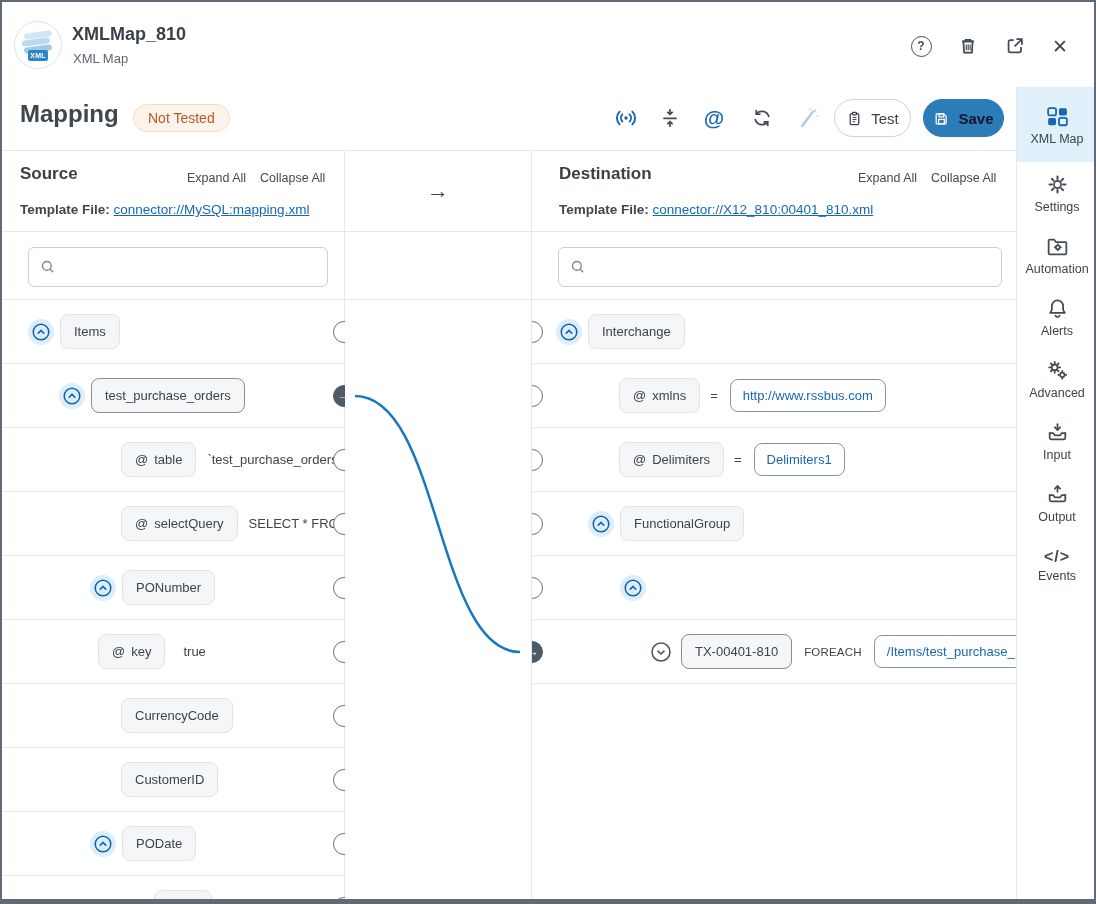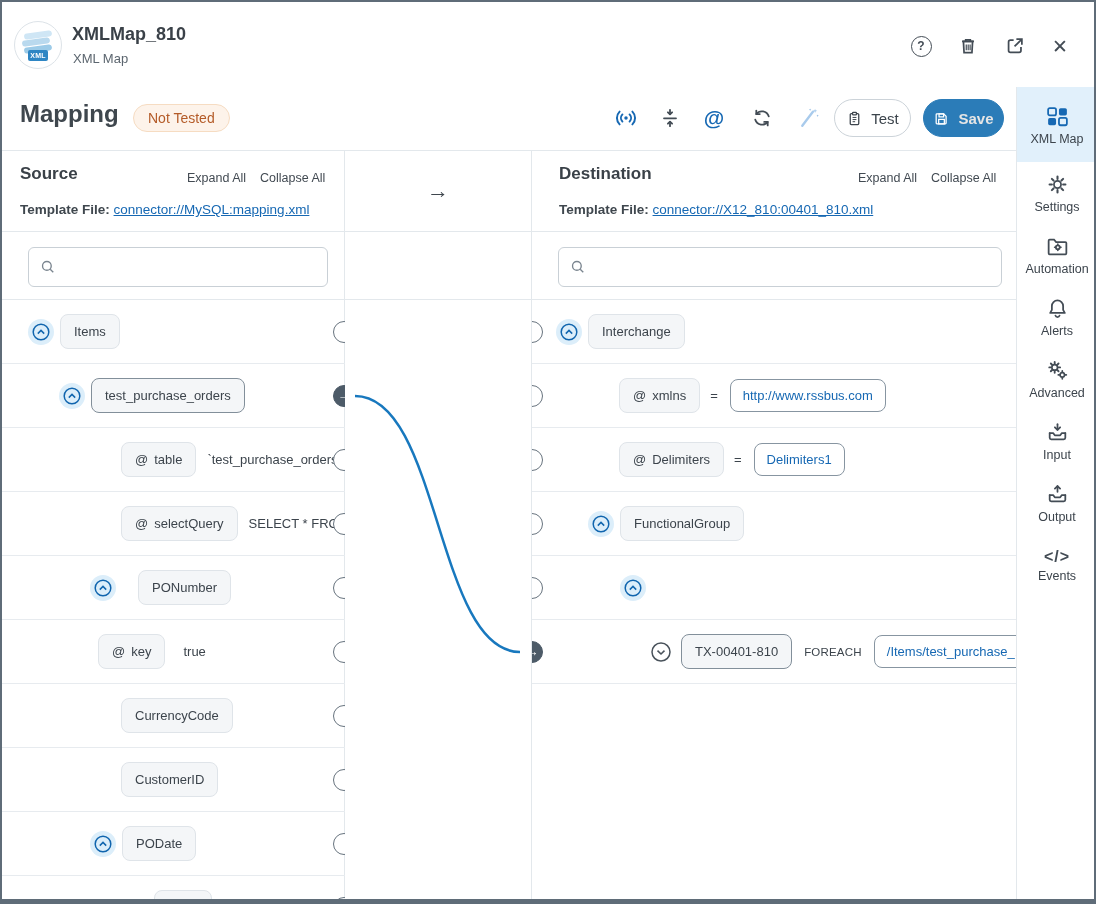--- a/index.html
+++ b/index.html
@@ -22,21 +22,21 @@
              font-size:12px;font-weight:bold;color:#434c55;}
   .x-glyph{font-size:19px;color:#434c55;line-height:1;}
   
   .mapping-title{left:18px;top:98px;font-size:24px;font-weight:bold;color:#3f474e;}
   .status-badge{left:131px;top:102px;padding:5px 14px;border-radius:15px;background:#fdf3ea;border:1px solid #f6dcc2;
                 color:#b45b28;font-size:14px;}
   .mini-btn{width:32px;height:30px;top:101px;display:flex;align-items:center;justify-content:center;cursor:pointer;}
   .pill{top:97px;height:38px;border-radius:20px;display:flex;align-items:center;justify-content:center;gap:8px;
         font-size:15px;box-sizing:border-box;cursor:pointer;}
   .test-btn{left:832px;width:77px;background:#fff;border:1px solid #ccd3d9;color:#3c444c;}
-  .save-btn{left:921px;width:81px;background:#2b7cb8;border:1px solid #2b7cb8;color:#e5e5e5;font-weight:bold;}
+  .save-btn{left:921px;width:81px;background:#2b7cb8;border:1px solid #2b7cb8;color:#0f172a;font-weight:bold;}
   
   .hline{left:0;width:1014px;height:1px;background:#e3e8ec;}
   .vline{width:1px;top:148px;bottom:0;background:#e3e8ec;z-index:0;}
   
   .panel-title{top:162px;font-size:17px;font-weight:bold;color:#3a4148;}
   .links{top:169px;display:flex;gap:14px;font-size:12.5px;color:#424a52;}
   .links span{cursor:pointer;}
   .tpl{top:200px;font-size:13.5px;}
   .tpl b{color:#3f474e;}
   .tpl a{color:#1668b3;text-decoration:underline;cursor:pointer;}
@@ -248,21 +248,21 @@
       <div class="val">`test_purchase_orders`</div>
       <div class="port src-port"></div>
     </div>
 
     <div class="trow" style="padding-left:119px;">
       <div class="chip"><span class="at">@</span><span>selectQuery</span></div>
       <div class="val">SELECT * FROM</div>
       <div class="port src-port"></div>
     </div>
 
-    <div class="trow" style="padding-left:88px;gap:16px;">
+    <div class="trow" style="padding-left:88px;">
       <div class="collapse">
         <svg width="20" height="20" viewBox="0 0 20 20" fill="none" stroke="#1065ae" stroke-width="1.5">
           <circle cx="10" cy="10" r="7.8"></circle>
             <path d="M6.8 11.6L10 8.4l3.2 3.2"></path>
         </svg>
       </div>
       <div class="chip">PONumber</div>
       <div class="port src-port"></div>
     </div>
 

